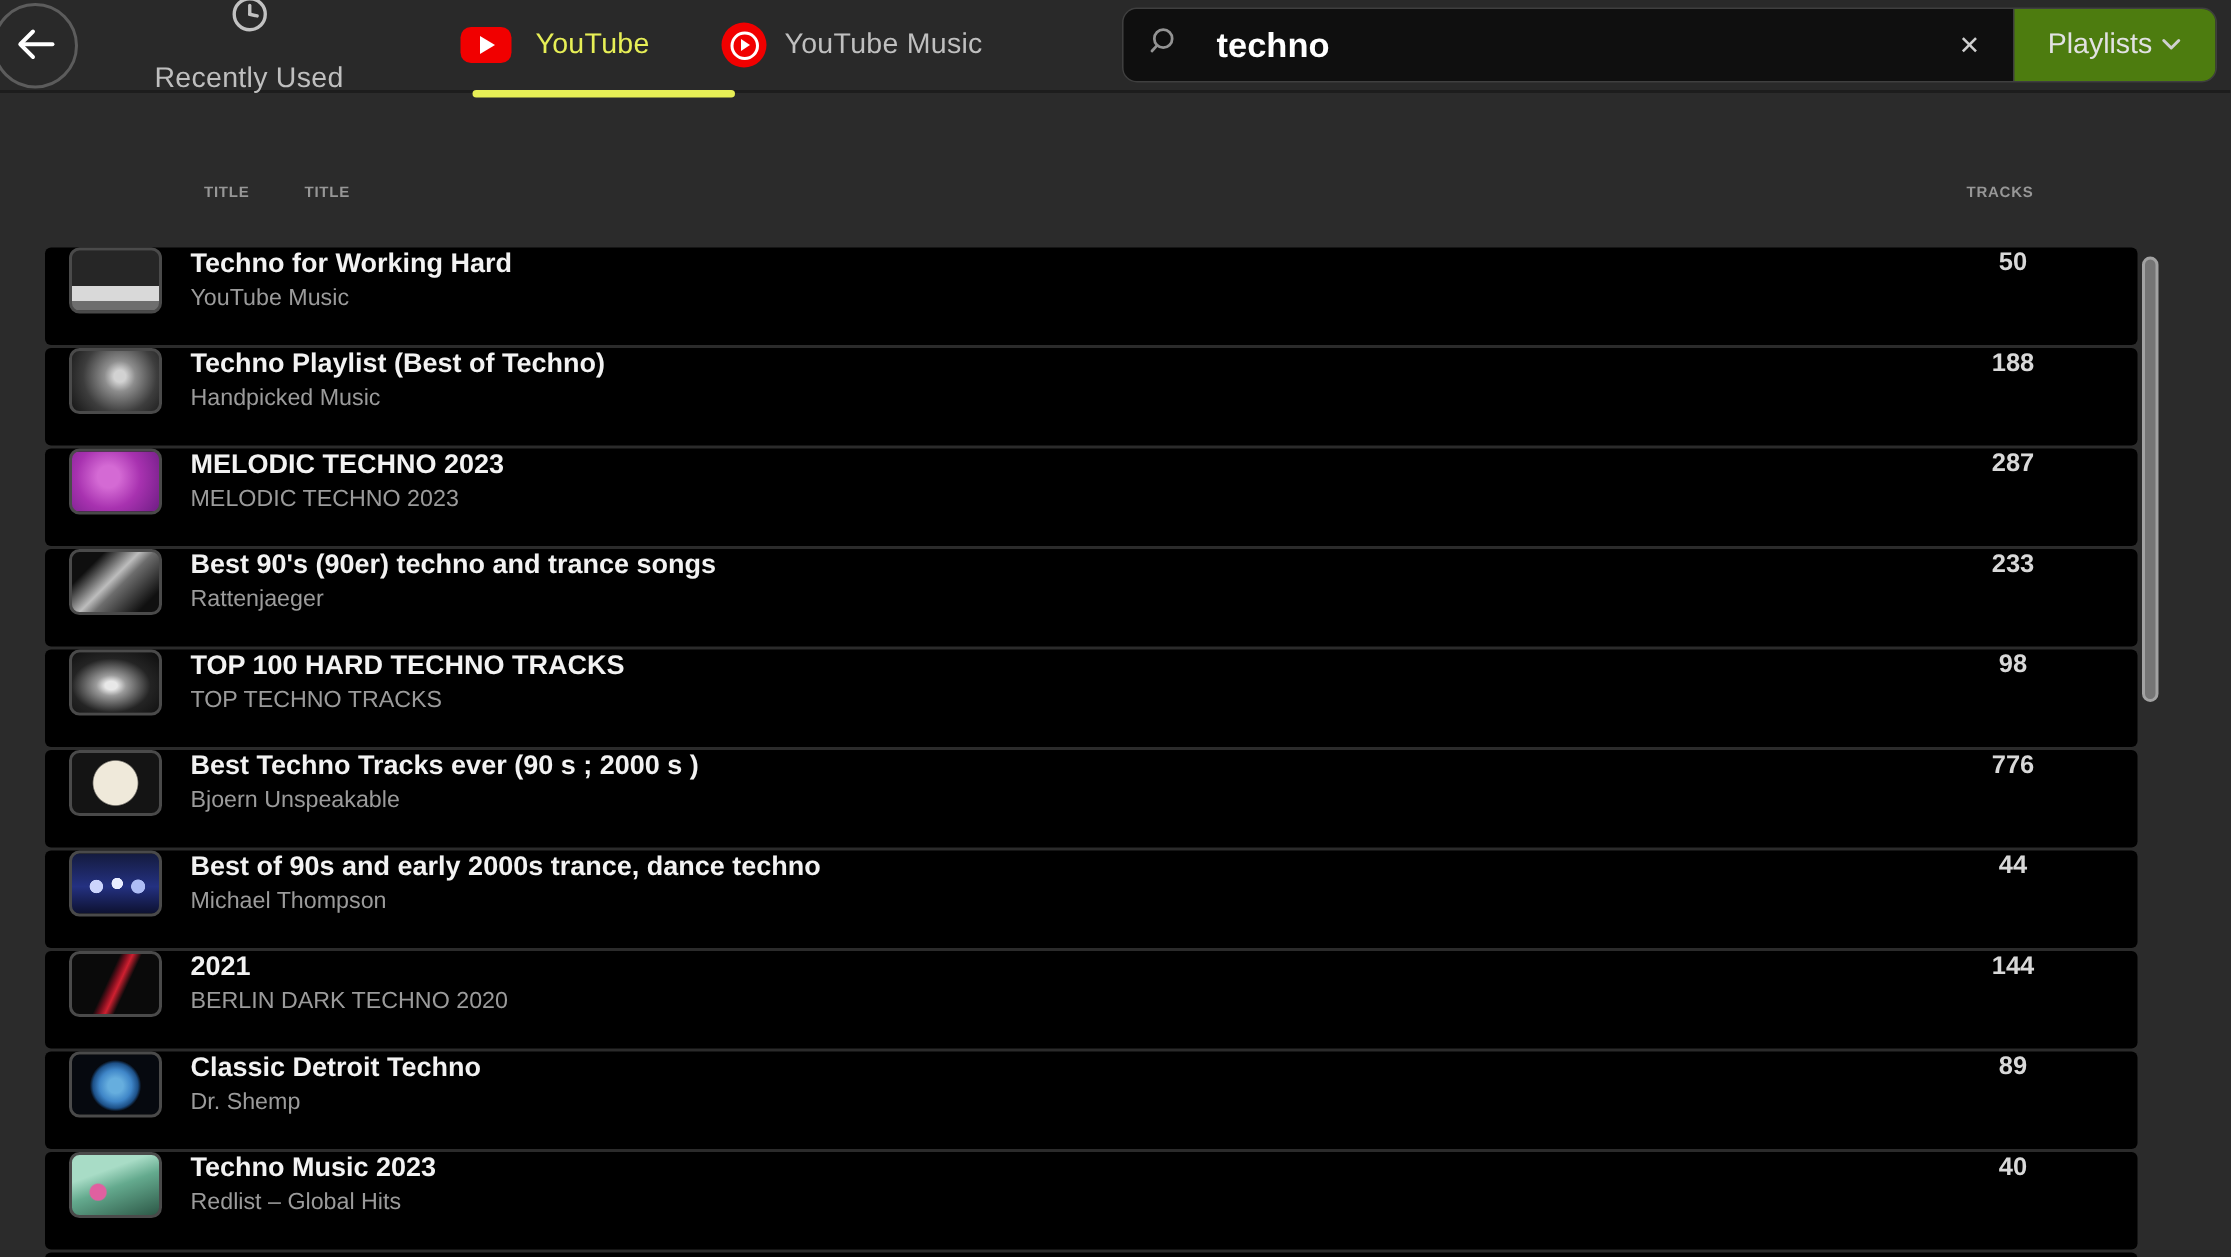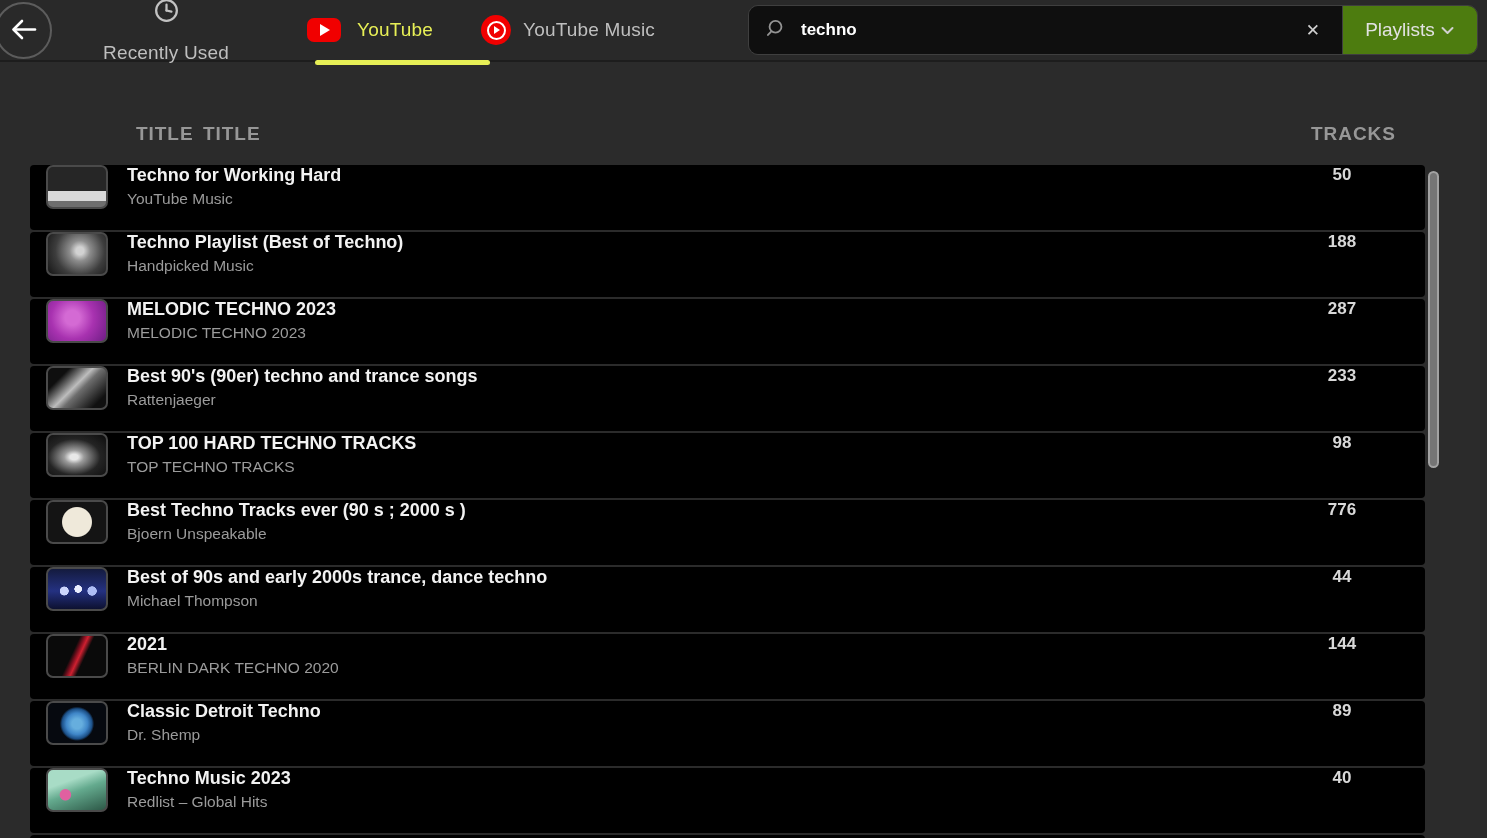--- a/index.html
+++ b/index.html
@@ -43,31 +43,31 @@
   .ytm-tri{width:0;height:0;border-left:6px solid #fff;border-top:4px solid transparent;
     border-bottom:4px solid transparent;margin-left:2px;}
   
   .search-compound{
     position:absolute;left:748px;top:5px;width:730px;height:50px;display:flex;
     border:1px solid #3f3f3f;border-radius:10px;overflow:hidden;box-sizing:border-box;
   }
   .search-box{flex:1;background:#0f0f0f;display:flex;align-items:center;padding:0 14px 0 16px;}
   .search-input{
     flex:1;background:transparent;border:none;outline:none;color:#fff;
-    font-size:17px;font-weight:700;margin-left:13px;font-family:"Liberation Sans",sans-serif;
+    font-size:23px;font-weight:700;margin-left:23px;font-family:"Liberation Sans",sans-serif;
   }
   .clear-btn{background:none;border:none;color:#cfcfcf;font-size:17px;cursor:pointer;padding:2px 8px;}
   .playlists-btn{
     width:134px;background:#4d7c0f;border-left:1px solid #3f3f3f;
     display:flex;align-items:center;justify-content:center;gap:5px;cursor:pointer;
     color:#e2e2e2;font-size:19px;
   }
   
   .col-head{
-    position:absolute;top:123px;font-size:19px;font-weight:700;color:#979797;letter-spacing:.05em;
+    position:absolute;top:123px;font-size:10px;font-weight:700;color:#979797;letter-spacing:.05em;
   }
   .head-title{left:136px;}
   .head-artist{left:203px;}
   .head-tracks{left:1311px;}
   
   .rows{position:absolute;left:30px;top:165px;width:1395px;}
   .row{
     position:relative;height:65px;margin-bottom:2px;background:#000000;border-radius:4px;
     display:flex;align-items:flex-start;padding-left:16px;box-sizing:border-box;cursor:pointer;
   }

